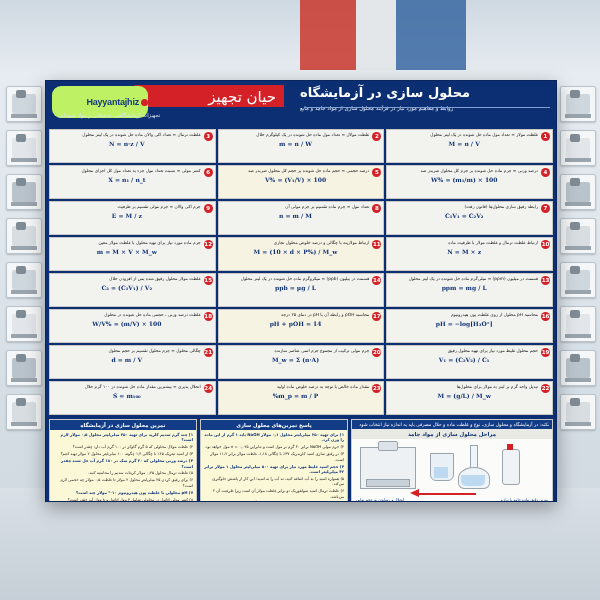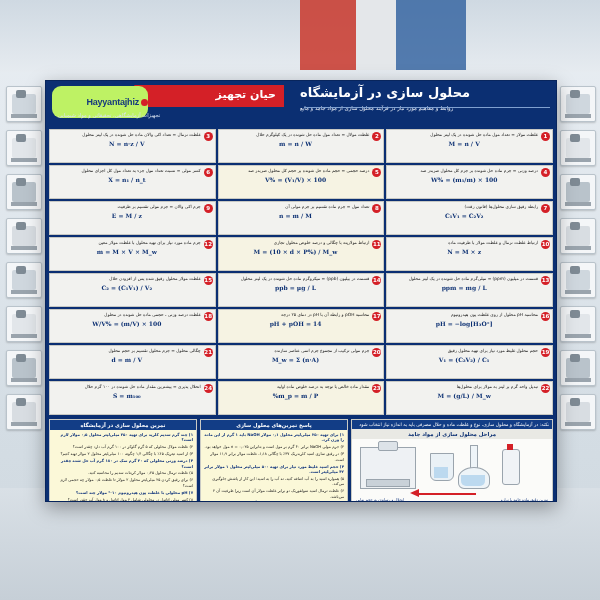--- a/index.html
+++ b/index.html
@@ -31,21 +31,21 @@
   }
   
   .hdr{position:relative;height:46px;background:#0b2f72;}
   .hdr-left{position:absolute;right:6px;top:4px;width:250px;color:#fff;text-align:left;}
   .hdr-title{font-size:13px;font-weight:bold;letter-spacing:.3px;color:#ffffff;line-height:16px;}
   .hdr-sub{font-size:5.4px;color:#e7ecf5;line-height:8px;margin-top:3px;}
   .hdr-rule{position:absolute;right:0;top:22px;width:246px;height:1px;background:#7fa0d0;}
   .logo-wrap{position:absolute;left:6px;top:4px;width:232px;height:38px;}
   .logo-red{position:absolute;right:0;top:0;width:150px;height:22px;background:#d42027;
     clip-path:polygon(0 0,100% 0,100% 100%,14px 100%);}
-  .logo-red span{position:absolute;right:8px;top:3px;color:#fff;font-size:11px;font-weight:bold;}
+  .logo-red span{position:absolute;right:8px;top:3px;color:#fff;font-size:15px;font-weight:normal;}
   .logo-white{position:absolute;left:0;top:1px;width:96px;height:32px;background:#bef264;border-radius:9px;
     display:flex;align-items:center;justify-content:flex-start;}
   .logo-white b{color:#15387d;font-size:9px;font-family:"Liberation Sans",sans-serif;letter-spacing:-.2px;}
   .logo-dot{display:inline-block;width:7px;height:7px;border-radius:50%;background:#d42027;margin-left:2px;
     vertical-align:middle;}
   .hdr-line2{position:absolute;left:6px;top:27px;width:232px;font-size:5.2px;color:#dce5f3;text-align:left;}
 
   
   .grid{display:grid;grid-template-columns:repeat(3,1fr);gap:2px;padding:2px 3px;background:#0b2f72;}
   .cell{background:#f2f2ef;border:1px solid #c8c9c4;min-height:28px;position:relative;padding:2px 14px 2px 3px;}

